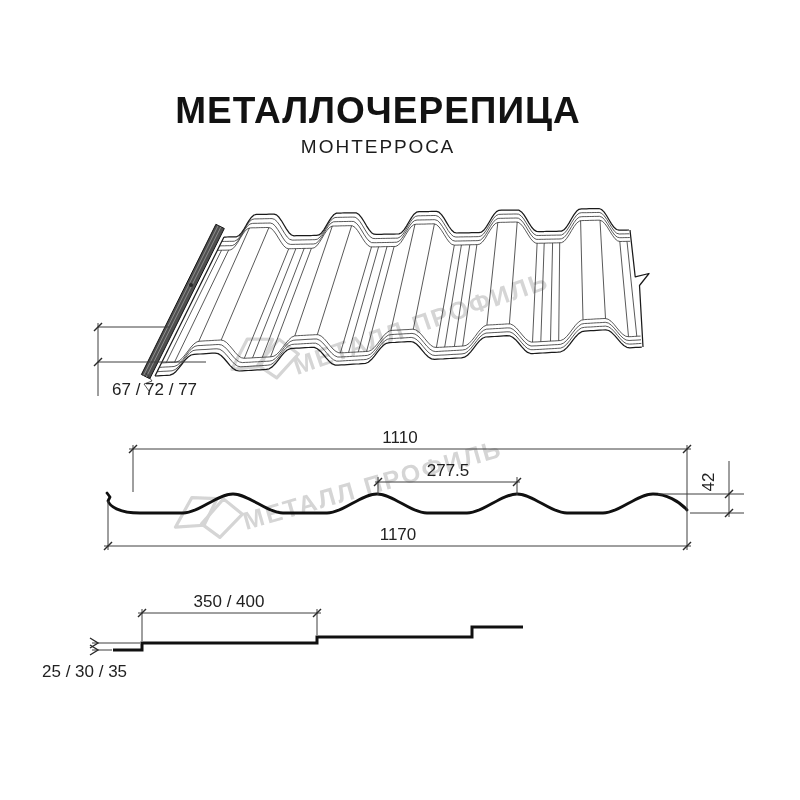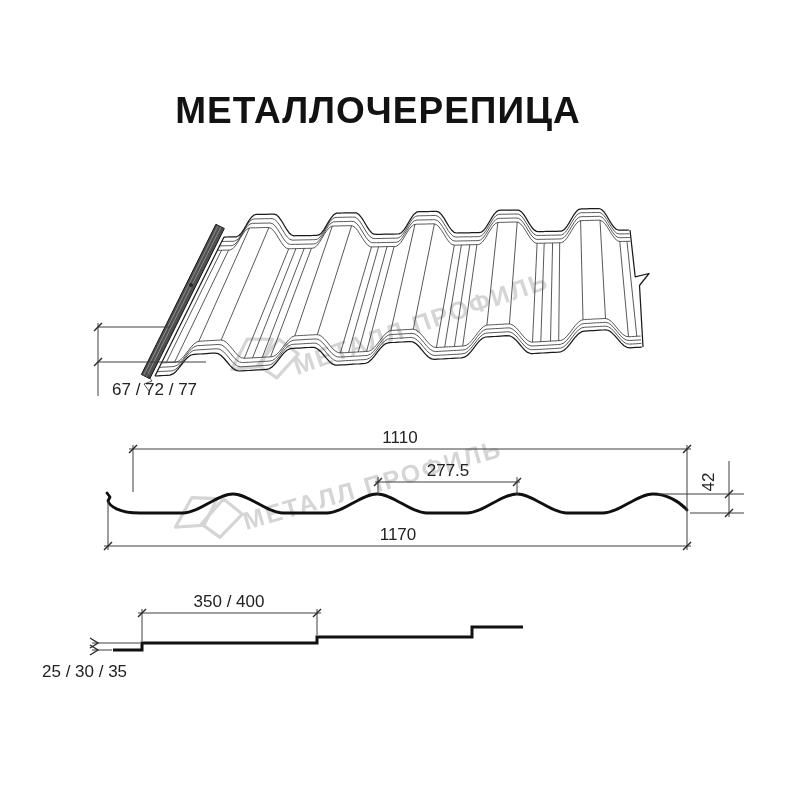--- a/index.html
+++ b/index.html
@@ -26,20 +26,21 @@
   .tick{fill:none;stroke:#2a2a2a;stroke-width:1.4;}
   .dimtext{font-size:17px;fill:#222;}
   .dimtext.mid{text-anchor:middle;}
 </style>
 </head>
 <body>
 
 <div class="stage">
 
   <div class="title">МЕТАЛЛОЧЕРЕПИЦА</div>
+  <div class="subtitle">МОНТЕРРОСА</div>
 
   <svg width="800" height="800" viewBox="0 0 800 800">
 
     <g opacity="0.95">
       <g class="wm-shape-g" transform="translate(263,331) rotate(-18)">
         <path class="wm-shape" d="M-34 4 L-10 -20 L14 -12 L-6 10 Z"></path>
         <path class="wm-shape" d="M-8 8 L20 -10 L34 10 L6 26 Z"></path>
       </g>
       <text class="wm-text" transform="translate(297,351) rotate(-19)">МЕТАЛЛ ПРОФИЛЬ</text>
     </g>

